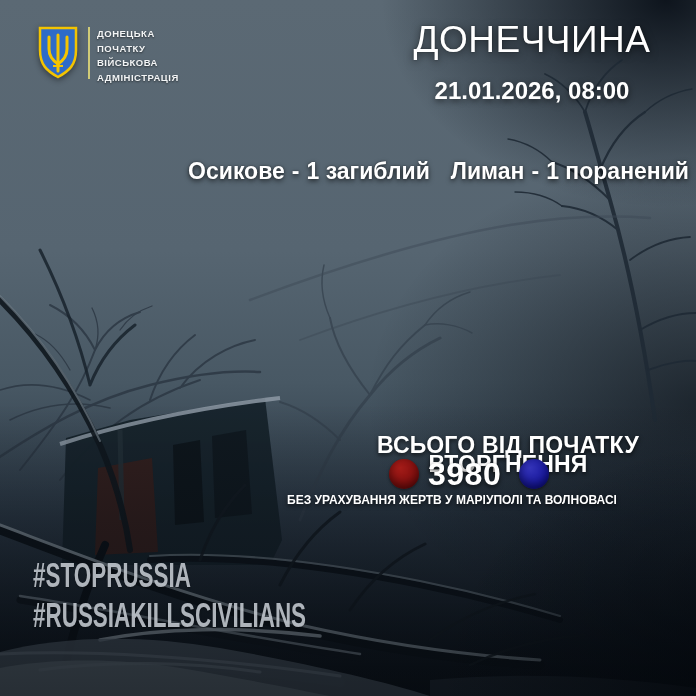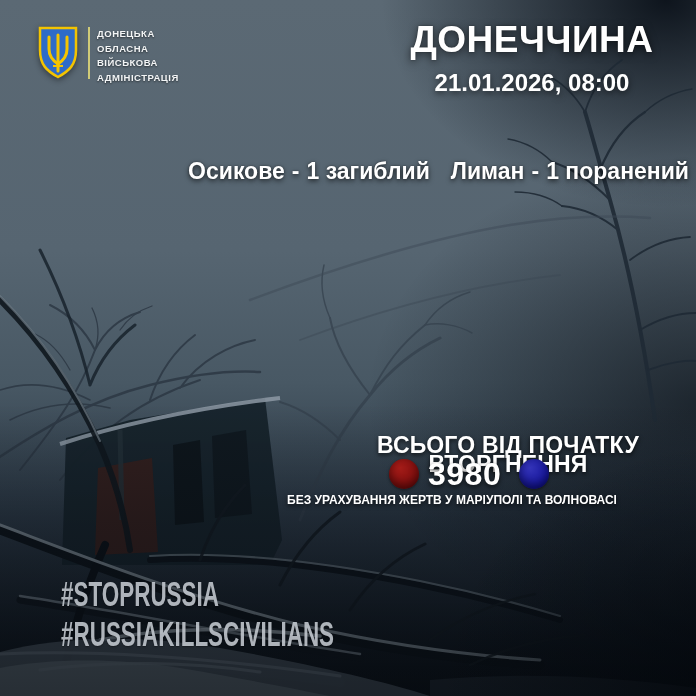--- a/index.html
+++ b/index.html
@@ -28,23 +28,23 @@
 
   
   .org { position:absolute; left:36px; top:24px; display:flex; align-items:flex-start; }
   .org-shield { display:block; filter:drop-shadow(0 2px 3px rgba(0,0,0,0.45)); }
   .org-sep { width:2px; height:52px; margin:3px 7px 0 8px; background:#ddd678; opacity:.9; }
   .org-lines { padding-top:3px; color:#f3f5f6; font-weight:bold; font-size:9.5px;
     line-height:14.6px; letter-spacing:.5px; text-shadow:0 1px 2px rgba(0,0,0,.55); }
 
   
   .title-block { position:absolute; left:396px; top:20px; width:272px; text-align:center; color:#fff; }
-  .title-main { font-size:37px; line-height:40px; font-weight:bold; letter-spacing:.5px;
+  .title-main { font-size:37px; line-height:40px; font-weight:normal; letter-spacing:.5px;
     text-shadow:0 2px 8px rgba(0,0,0,.6), 0 0 2px rgba(0,0,0,.4); }
-  .title-date { margin-top:10px; font-size:24px; line-height:26px; font-weight:bold;
+  .title-date { margin-top:18px; font-size:24px; line-height:26px; font-weight:bold;
     text-shadow:0 2px 6px rgba(0,0,0,.6); }
 
   
   .list { position:absolute; top:158px; right:51px; display:flex; 
     gap:21px; align-items:flex-end; list-style:none; margin:0; padding:0; }
   .list li { color:#fff; font-weight:bold; font-size:23px; line-height:27px;
     text-shadow:0 2px 5px rgba(0,0,0,.65), 0 0 2px rgba(0,0,0,.4); white-space:nowrap; }
   .list .sep { margin:0 7px; }
 
   
@@ -57,21 +57,21 @@
     box-shadow:inset 0 -4px 8px rgba(0,0,0,.45), 0 1px 3px rgba(0,0,0,.5); }
   .dot-red  { background:radial-gradient(circle at 36% 30%, #a41c18 0%, #7e0d0d 70%, #5f0808 100%); }
   .dot-blue { background:radial-gradient(circle at 36% 30%, #3434b8 0%, #14149a 70%, #0e0e77 100%); margin-left:18px; }
   .totals-num { color:#fff; font-weight:bold; font-size:32px; letter-spacing:.5px; margin-left:9px;
     text-shadow:0 2px 5px rgba(0,0,0,.7); }
   .totals-footnote { position:absolute; top:492px; left:258px; width:388px; text-align:center;
     color:#fff; font-weight:bold; font-size:12px; line-height:17px;
     text-shadow:0 2px 4px rgba(0,0,0,.7); }
 
   
-  .hashtags { position:absolute; left:33px; top:576px; color:rgba(203,209,216,.85);margin-left:28px; }
+  .hashtags { position:absolute; left:33px; top:557px; color:rgba(203,209,216,.85); }
   .hashtag { font-weight:bold; font-size:34px; line-height:37px; white-space:nowrap;
     transform:scale(.66,1.02); transform-origin:left center;
     text-shadow:0 1px 2px rgba(0,0,0,.35); }
   .hashtag + .hashtag { margin-top:3px; }
 </style>
 </head>
 <body>
 
 <div class="poster">
 
@@ -151,21 +151,21 @@
         <path d="M22,11 V39"></path>
         <path d="M13,13 V25 C13,32 16,36 22,40"></path>
         <path d="M31,13 V25 C31,32 28,36 22,40"></path>
         <path d="M22,40 V47"></path>
       </g>
       <path d="M17,42 H27" stroke="#f4c400" stroke-width="2" fill="none"></path>
     </svg>
     <div class="org-sep"></div>
     <div class="org-lines">
       <div>ДОНЕЦЬКА</div>
-      <div>ОБЛАСНА</div>
+      <div>ПОЧАТКУ</div>
       <div>ВІЙСЬКОВА</div>
       <div>АДМІНІСТРАЦІЯ</div>
     </div>
   </header>
 
   <div class="title-block">
     <div class="title-main">ДОНЕЧЧИНА</div>
     <div class="title-date">21.01.2026, 08:00</div>
   </div>
 

